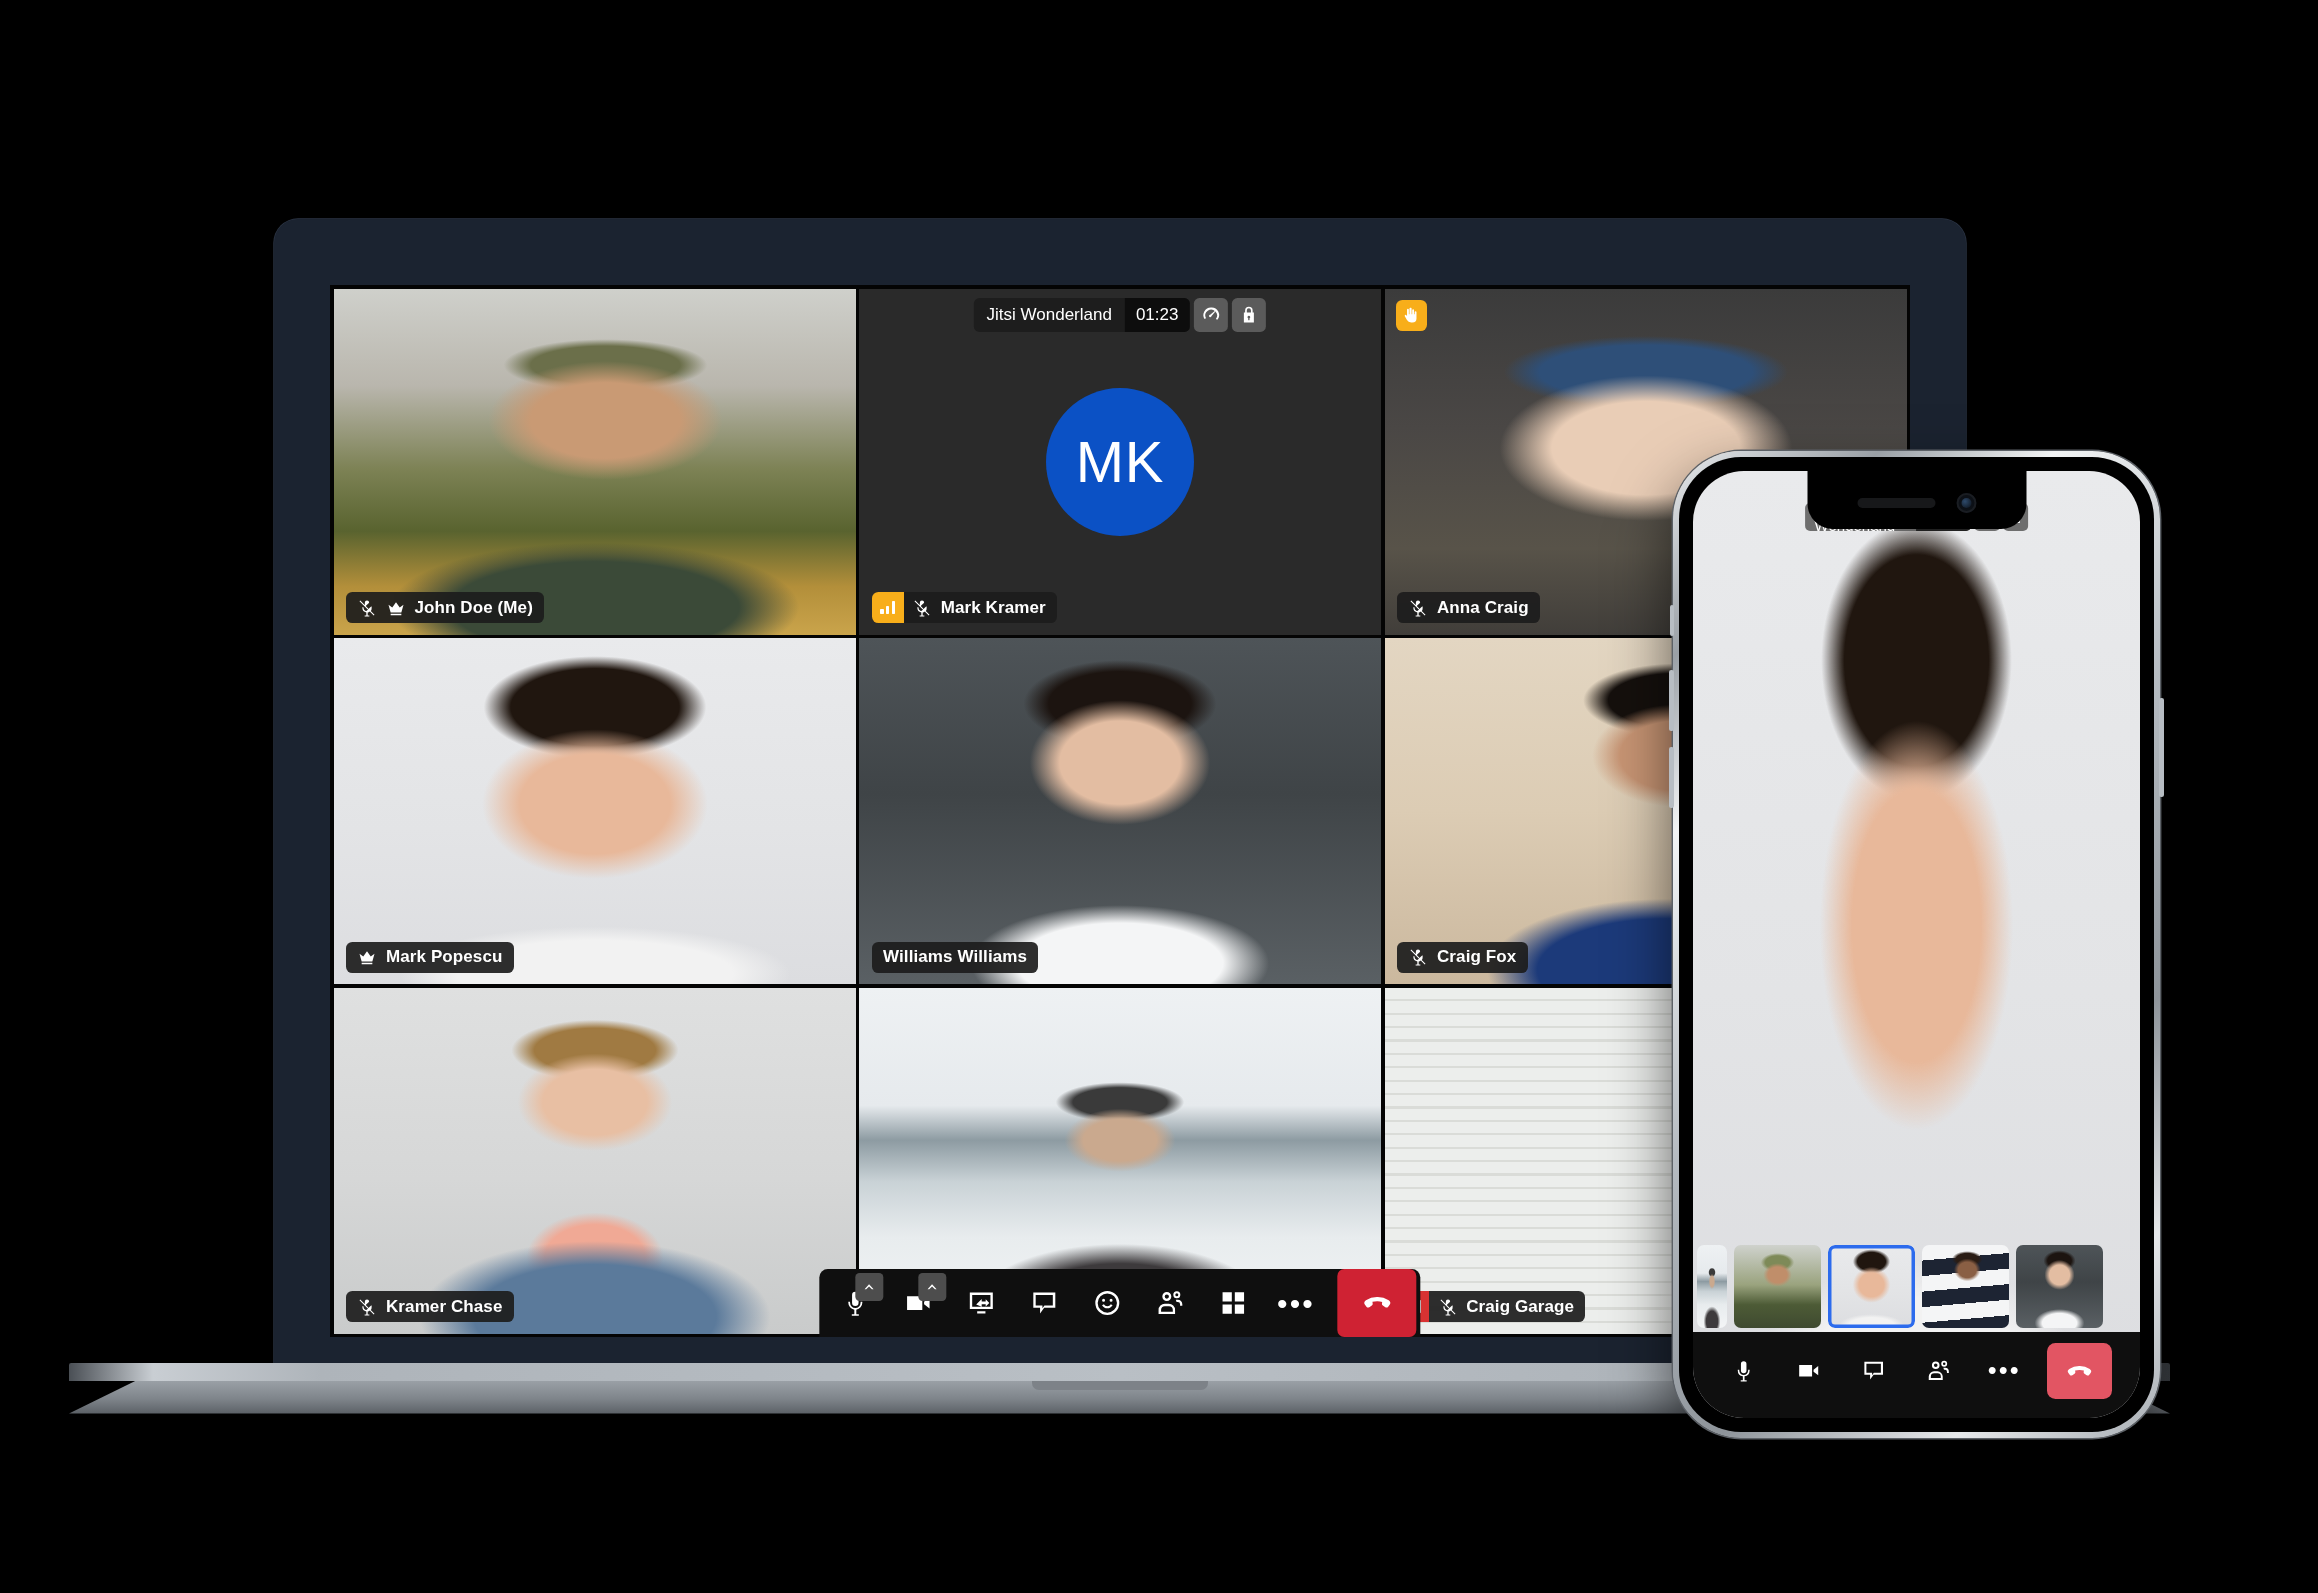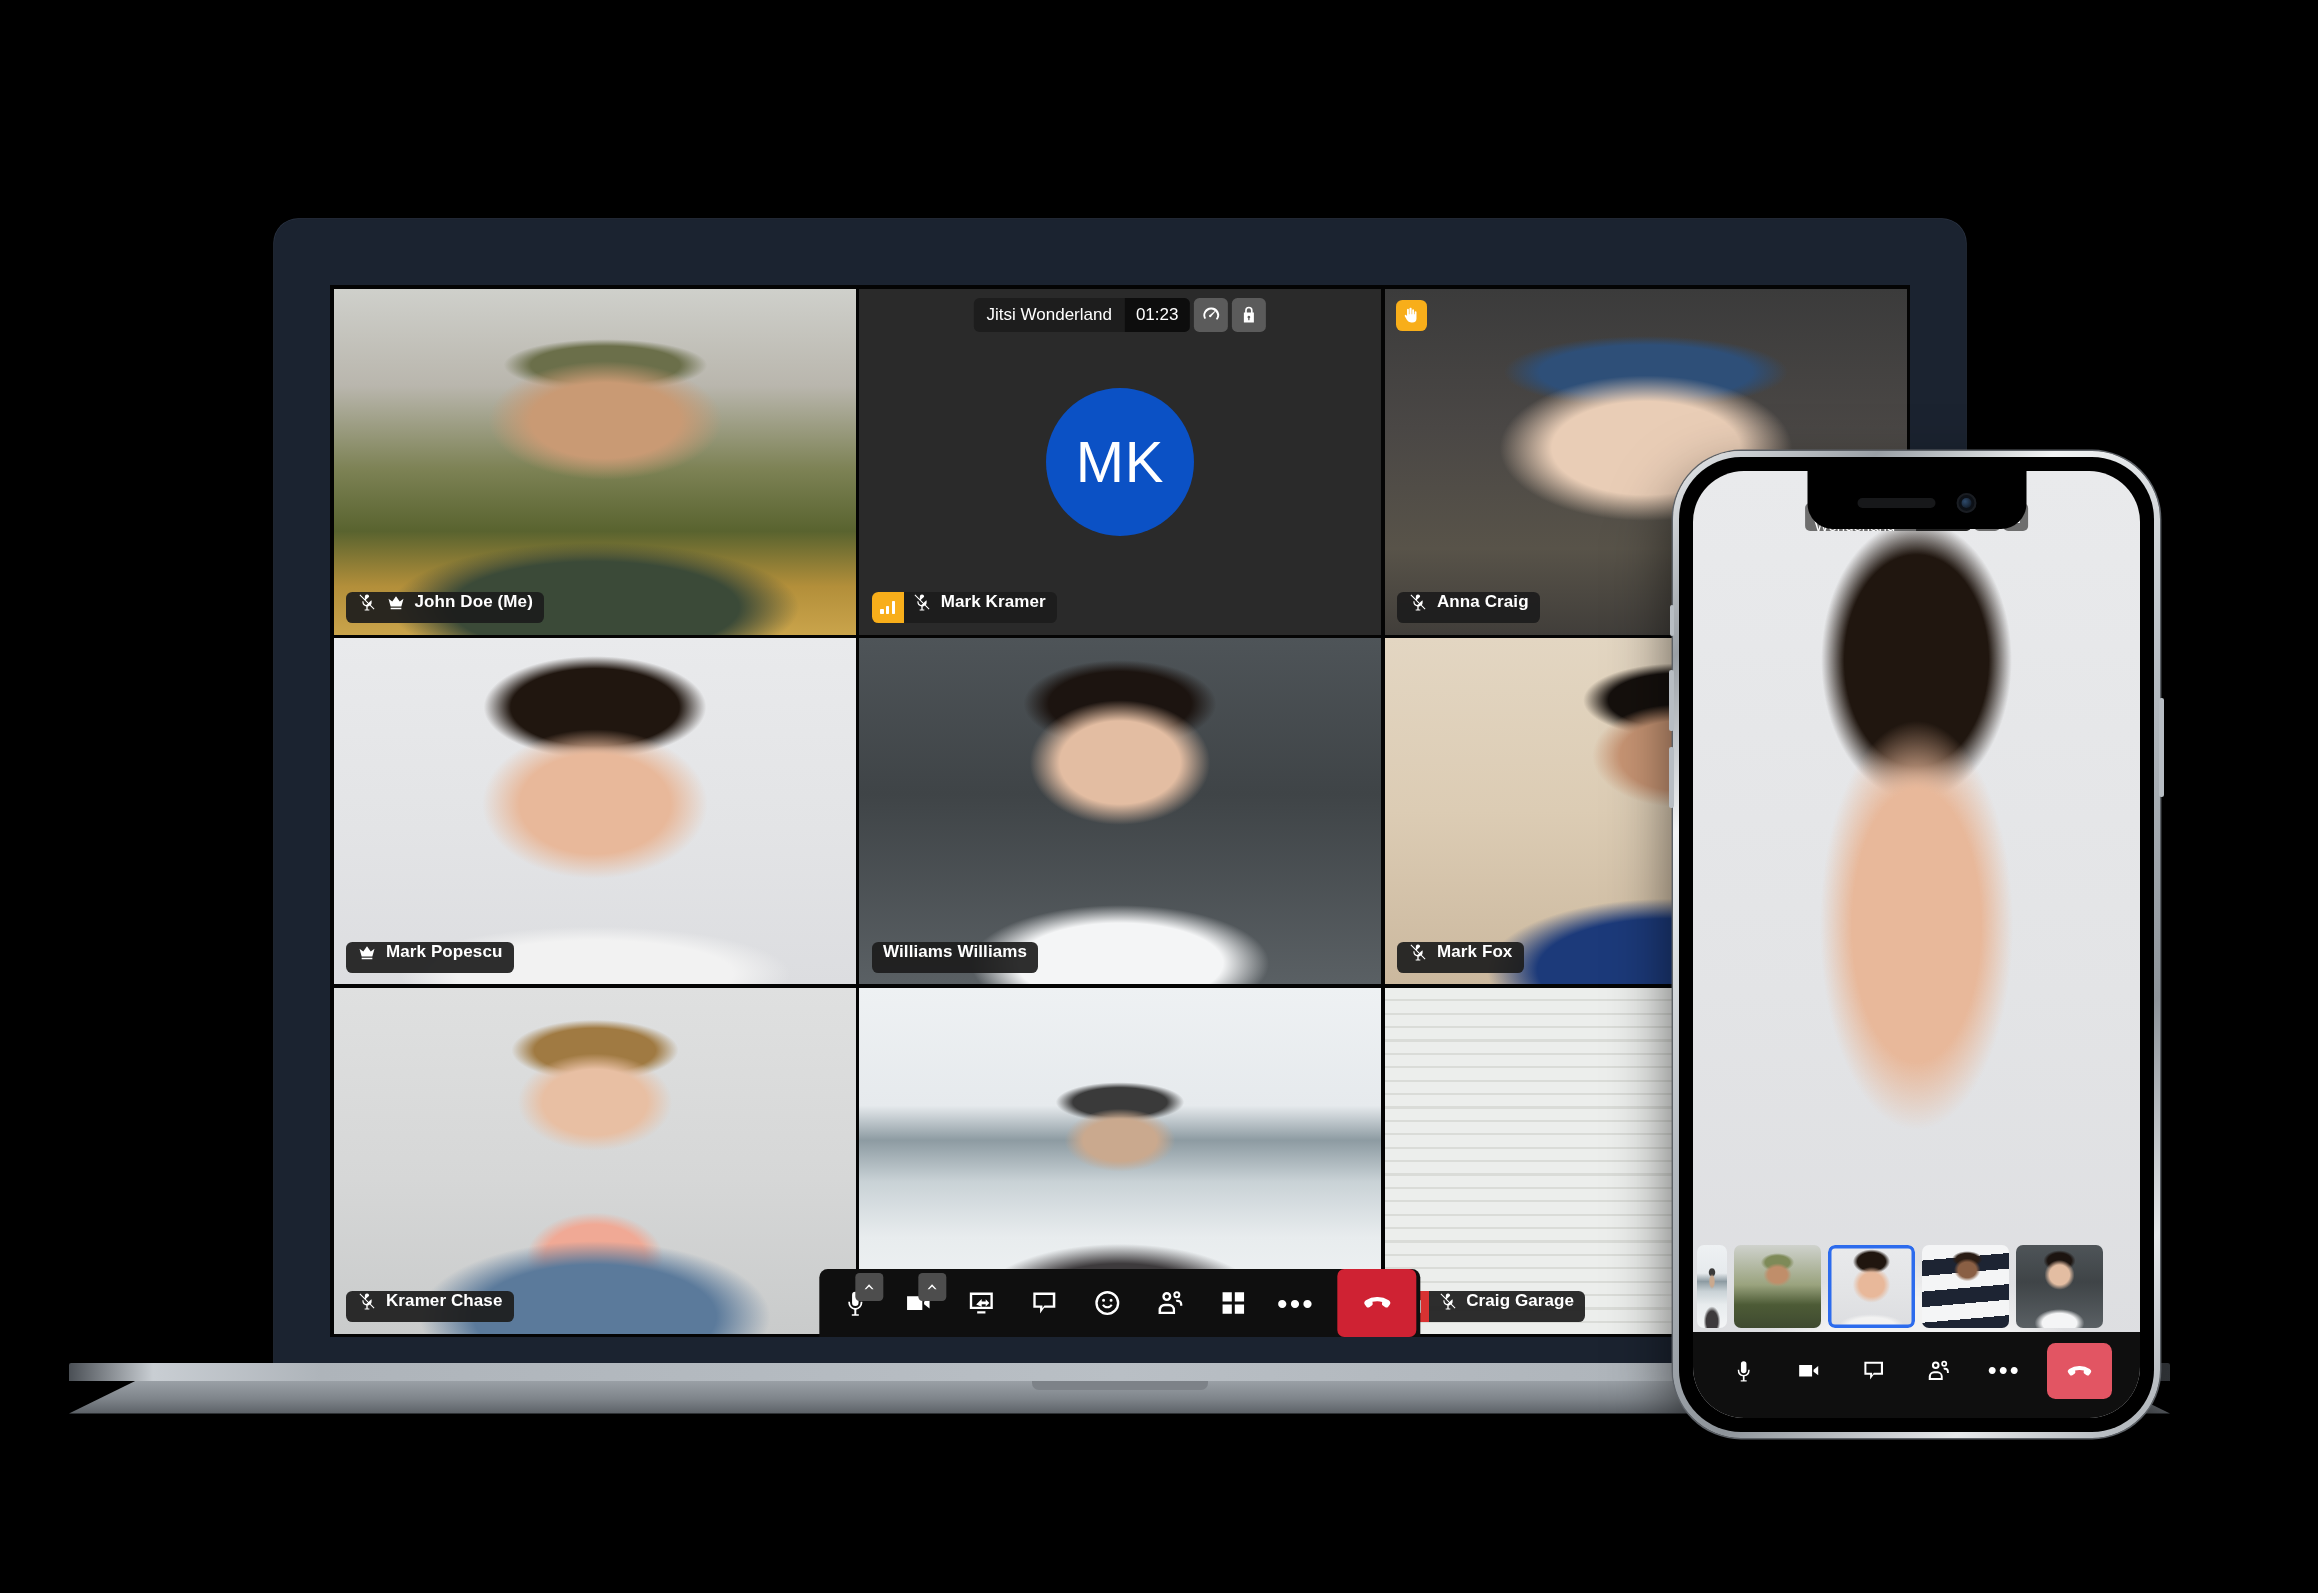--- a/index.html
+++ b/index.html
@@ -48,21 +48,21 @@
     grid-template-rows:repeat(3,1fr);
     gap:3.5px; padding:3.5px;
   }
   .tile{ position:relative; overflow:hidden; background:#2a2a2a; }
   .tile.active{ box-shadow:inset 0 0 0 4.2px #2c6bed; }
   .ph{ position:absolute; inset:0; }
 
   
   .label{
     position:absolute; left:12.7px; bottom:11.3px;
-    display:flex; gap:8.5px;
+    display:flex; align-items:center; gap:8.5px;
     background:rgba(28,28,28,.92); border-radius:6.3px;
     height:31px; padding:0 11.3px 0 0; z-index:6;
     backdrop-filter:blur(1.4px);
   }
   .label.pad-l{ padding-left:11.3px; }
   .label .nm{ color:#fff; font-size:17px; font-weight:700; letter-spacing:0.1px; white-space:nowrap; }
   .conn{
     width:32px; height:31px; border-radius:6.3px 0 0 6.3px;
     display:flex; align-items:flex-end; justify-content:center; gap:2.1px; padding-bottom:9.2px;
   }
@@ -315,21 +315,21 @@
           </div>
         </div>
         <div class="tile">
           <div class="ph p-megan"></div>
           <div class="label pad-l">
             <span class="ic">
               <svg viewBox="0 0 24 24">
                 <path d="M12 3a2.6 2.6 0 0 0-2.6 2.6v5l5.2-5V5.6A2.6 2.6 0 0 0 12 3zM6.4 11v.8a5.6 5.6 0 0 0 4.8 5.5V21h-2v1.2h5.6V21h-2v-3.7a5.5 5.5 0 0 0 2.4-.9l-1.1-1.1a4.2 4.2 0 0 1-6.3-3.6V11zm10.9-1.2-2.7 2.6a2.6 2.6 0 0 1-2.5 2.4l-1.1 1.1a2.6 2.6 0 0 0 3.7-.1l1 1A5.5 5.5 0 0 0 17.6 12v-1zM3.9 3 3 3.9 20.1 21l.9-.9z"></path>
               </svg>
             </span>
-            <span class="nm">Mark Fox</span>
+            <span class="nm">Craig Fox</span>
           </div>
         </div>
         <div class="tile">
           <div class="ph p-michael"></div>
           <div class="label pad-l">
             <span class="ic">
               <svg viewBox="0 0 24 24">
                 <path d="M12 3a2.6 2.6 0 0 0-2.6 2.6v5l5.2-5V5.6A2.6 2.6 0 0 0 12 3zM6.4 11v.8a5.6 5.6 0 0 0 4.8 5.5V21h-2v1.2h5.6V21h-2v-3.7a5.5 5.5 0 0 0 2.4-.9l-1.1-1.1a4.2 4.2 0 0 1-6.3-3.6V11zm10.9-1.2-2.7 2.6a2.6 2.6 0 0 1-2.5 2.4l-1.1 1.1a2.6 2.6 0 0 0 3.7-.1l1 1A5.5 5.5 0 0 0 17.6 12v-1zM3.9 3 3 3.9 20.1 21l.9-.9z"></path>
               </svg>
             </span>

